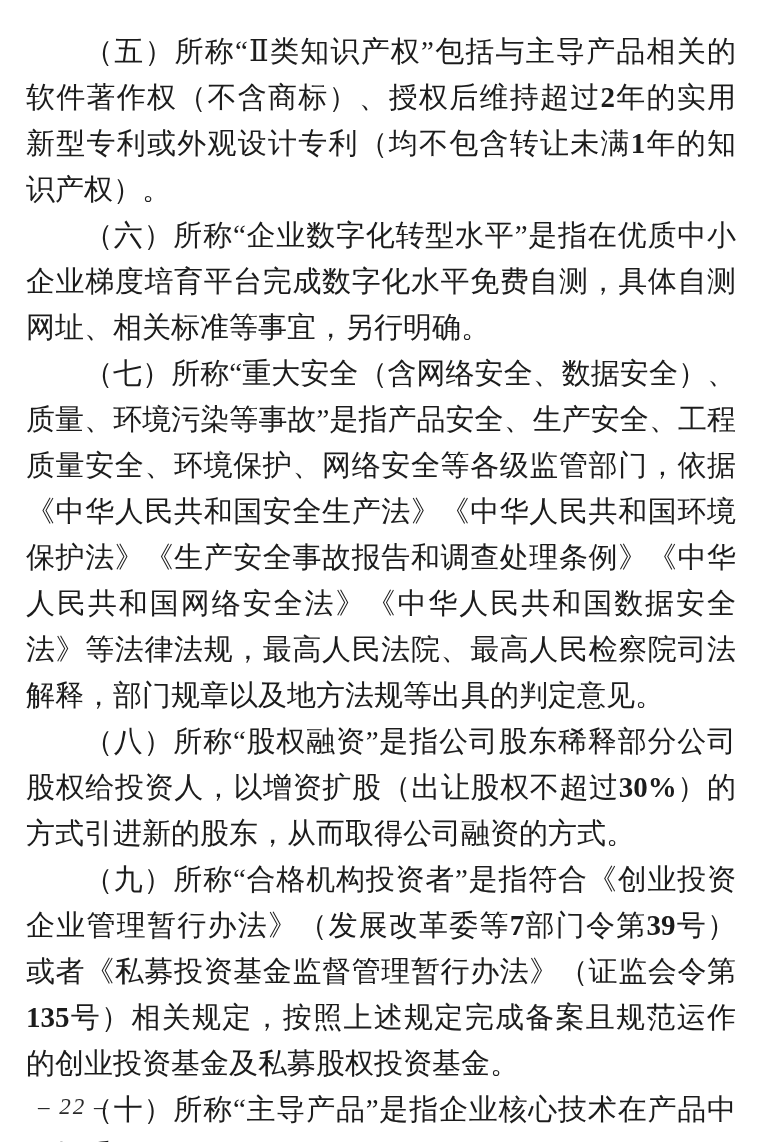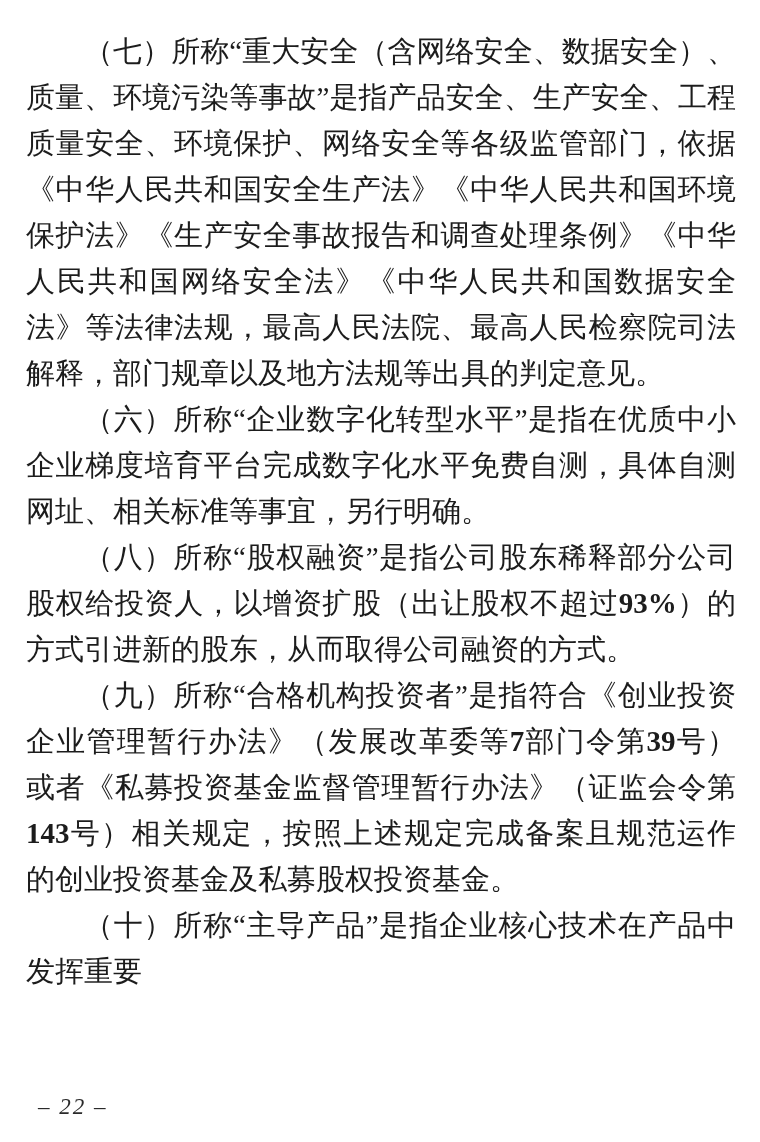--- a/index.html
+++ b/index.html
@@ -45,22 +45,23 @@
     letter-spacing: 2px;
     font-style: italic;
   }
 </style>
 </head>
 <body>
 
 <div class="page">
 
   <div class="content">
+    <p class="para">（五）所称“Ⅱ类知识产权”包括与主导产品相关的软件著作权（不含商标）、授权后维持超过<b class="num">2</b>年的实用新型专利或外观设计专利（均不包含转让未满<b class="num">1</b>年的知识产权）。</p>
+    <p class="para">（六）所称“企业数字化转型水平”是指在优质中小企业梯度培育平台完成数字化水平免费自测，具体自测网址、相关标准等事宜，另行明确。</p>
     <p class="para">（七）所称“重大安全（含网络安全、数据安全）、质量、环境污染等事故”是指产品安全、生产安全、工程质量安全、环境保护、网络安全等各级监管部门，依据《中华人民共和国安全生产法》《中华人民共和国环境保护法》《生产安全事故报告和调查处理条例》《中华人民共和国网络安全法》《中华人民共和国数据安全法》等法律法规，最高人民法院、最高人民检察院司法解释，部门规章以及地方法规等出具的判定意见。</p>
-    <p class="para">（六）所称“企业数字化转型水平”是指在优质中小企业梯度培育平台完成数字化水平免费自测，具体自测网址、相关标准等事宜，另行明确。</p>
-    <p class="para">（八）所称“股权融资”是指公司股东稀释部分公司股权给投资人，以增资扩股（出让股权不超过<b class="num">93%</b>）的方式引进新的股东，从而取得公司融资的方式。</p>
-    <p class="para">（九）所称“合格机构投资者”是指符合《创业投资企业管理暂行办法》（发展改革委等<b class="num">7</b>部门令第<b class="num">39</b>号）或者《私募投资基金监督管理暂行办法》（证监会令第<b class="num">143</b>号）相关规定，按照上述规定完成备案且规范运作的创业投资基金及私募股权投资基金。</p>
+    <p class="para">（八）所称“股权融资”是指公司股东稀释部分公司股权给投资人，以增资扩股（出让股权不超过<b class="num">30%</b>）的方式引进新的股东，从而取得公司融资的方式。</p>
+    <p class="para">（九）所称“合格机构投资者”是指符合《创业投资企业管理暂行办法》（发展改革委等<b class="num">7</b>部门令第<b class="num">39</b>号）或者《私募投资基金监督管理暂行办法》（证监会令第<b class="num">135</b>号）相关规定，按照上述规定完成备案且规范运作的创业投资基金及私募股权投资基金。</p>
     <p class="para">（十）所称“主导产品”是指企业核心技术在产品中发挥重要</p>
   </div>
 
   <div class="page-number">– 22 –</div>
 
 </div>
 
 </body></html>

